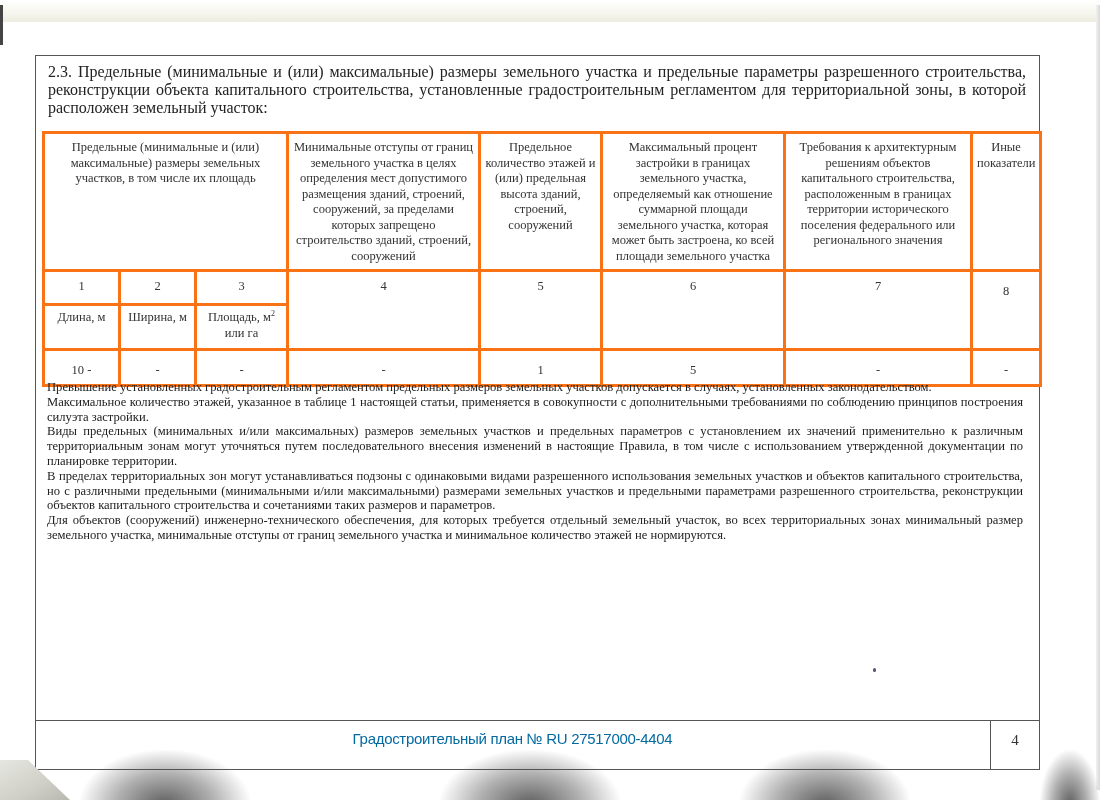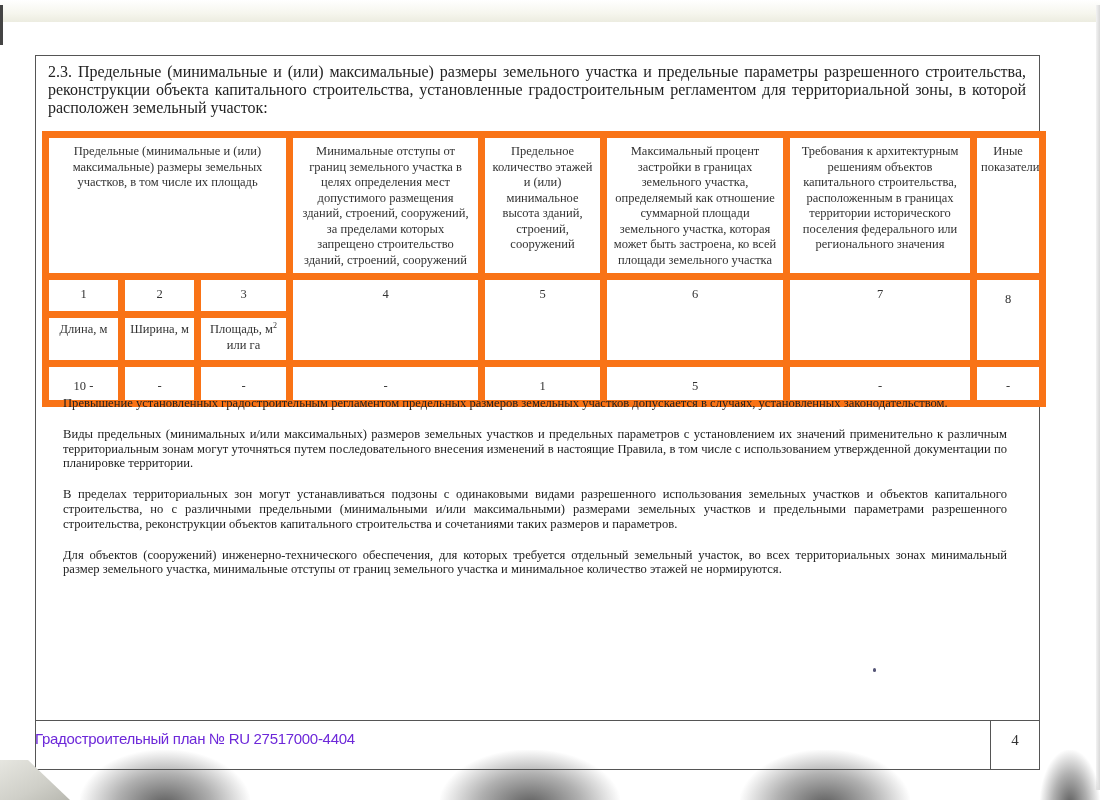--- a/index.html
+++ b/index.html
@@ -25,39 +25,39 @@
     position: absolute; left: 48px; top: 63px; width: 978px;
     font-size: 16px; line-height: 18px; text-align: justify;
     text-align-last: left;
   }
   table.limits {
     position: absolute; left: 42px; top: 131px; width: 997px;
     border-collapse: collapse; table-layout: fixed;
     font-size: 12.5px; line-height: 15.5px; color: #333;
   }
   table.limits td {
-    border: 7px solid #f97316; text-align: center; vertical-align: top;
+    border: 3px solid #f97316; text-align: center; vertical-align: top;
     padding: 4px 4px 0 4px;
   }
   table.limits tr.header-row td { height: 129px; padding-top: 6px; }
   table.limits tr.num-row td { height: 24px; padding-top: 7px; }
   table.limits tr.sub-row td { height: 38px; padding-top: 4px; }
   table.limits tr.val-row td { height: 27px; padding-top: 6px; vertical-align: middle; }
   sup { font-size: 8px; vertical-align: super; line-height: 0; }
   .notes {
     position: absolute; left: 47px; top: 380px; width: 976px;
     font-size: 12.6px; line-height: 14.8px; color: #222;
   }
-  .notes p { margin: 16px; text-align: justify; font-family: Liberation Serif, serif; }
+  .notes p { margin: 0; text-align: justify; font-family: Liberation Serif, serif; }
   .footer-line { position: absolute; left: 35px; top: 720px; width: 1005px; height: 0; border-top: 1.5px solid #555; }
   .footer-divider { position: absolute; left: 990px; top: 720px; width: 0; height: 50px; border-left: 1.5px solid #555; }
   .footer-title {
-    position: absolute; left: 35px; top: 730px; width: 955px; text-align: left;
+    position: absolute; left: 35px; top: 730px; width: 955px; text-align: center;
     font-family: "Liberation Sans Narrow", "Liberation Sans", sans-serif;
-    font-size: 15px; color: #6d28d9; letter-spacing: -0.3px;
+    font-size: 15px; color: #0369a1; letter-spacing: -0.3px;
   }
   .page-number {
     position: absolute; left: 990px; top: 732px; width: 50px; text-align: center;
     font-size: 15px; color: #333;
   }
   .smudge {
     position: absolute; top: 750px; height: 55px;
     background: radial-gradient(ellipse at 50% 100%, rgba(40,40,40,0.75) 0%, rgba(80,80,80,0.45) 40%, rgba(255,255,255,0) 72%);
   }
   .page-curl {
@@ -86,21 +86,21 @@
     <col style="width:192px">
       <col style="width:122px">
       <col style="width:183px">
     <col style="width:187px">
       <col style="width:69px">
   </colgroup>
   <tbody>
       <tr class="header-row">
     <td colspan="3">Предельные (минимальные и (или) максимальные) размеры земельных участков, в том числе их площадь</td>
     <td>Минимальные отступы от границ земельного участка в целях определения мест допустимого размещения зданий, строений, сооружений, за пределами которых запрещено строительство зданий, строений, сооружений</td>
-    <td>Предельное количество этажей и (или) минимальное высота зданий, строений, сооружений</td>
+    <td>Предельное количество этажей и (или) предельная высота зданий, строений, сооружений</td>
     <td>Максимальный процент застройки в границах земельного участка, определяемый как отношение суммарной площади земельного участка, которая может быть застроена, ко всей площади земельного участка</td>
     <td>Требования к архитектурным решениям объектов капитального строительства, расположенным в границах территории исторического поселения федерального или регионального значения</td>
     <td>Иные показатели</td>
   </tr>
   <tr class="num-row">
     <td>1</td>
     <td>2</td>
     <td>3</td>
     <td rowspan="2">4</td>
     <td rowspan="2">5</td>
@@ -121,20 +121,21 @@
     <td>1</td>
     <td>5</td>
     <td>-</td>
     <td>-</td>
   </tr>
 </tbody>
   </table>
 
 <div class="notes">
   <p>Превышение установленных градостроительным регламентом предельных размеров земельных участков допускается в случаях, установленных законодательством.</p>
+  <p>Максимальное количество этажей, указанное в таблице 1 настоящей статьи, применяется в совокупности с дополнительными требованиями по соблюдению принципов построения силуэта застройки.</p>
   <p>Виды предельных (минимальных и/или максимальных) размеров земельных участков и предельных параметров с установлением их значений применительно к различным территориальным зонам могут уточняться путем последовательного внесения изменений в настоящие Правила, в том числе с использованием утвержденной документации по планировке территории.</p>
   <p>В пределах территориальных зон могут устанавливаться подзоны с одинаковыми видами разрешенного использования земельных участков и объектов капитального строительства, но с различными предельными (минимальными и/или максимальными) размерами земельных участков и предельными параметрами разрешенного строительства, реконструкции объектов капитального строительства и сочетаниями таких размеров и параметров.</p>
   <p>Для объектов (сооружений) инженерно-технического обеспечения, для которых требуется отдельный земельный участок, во всех территориальных зонах минимальный размер земельного участка, минимальные отступы от границ земельного участка и минимальное количество этажей не нормируются.</p>
 </div>
 
 <div class="stray-mark"></div>
 
 <div class="footer-line"></div>
 <div class="footer-divider"></div>
 <div class="footer-title">Градостроительный план № RU 27517000-4404</div>

